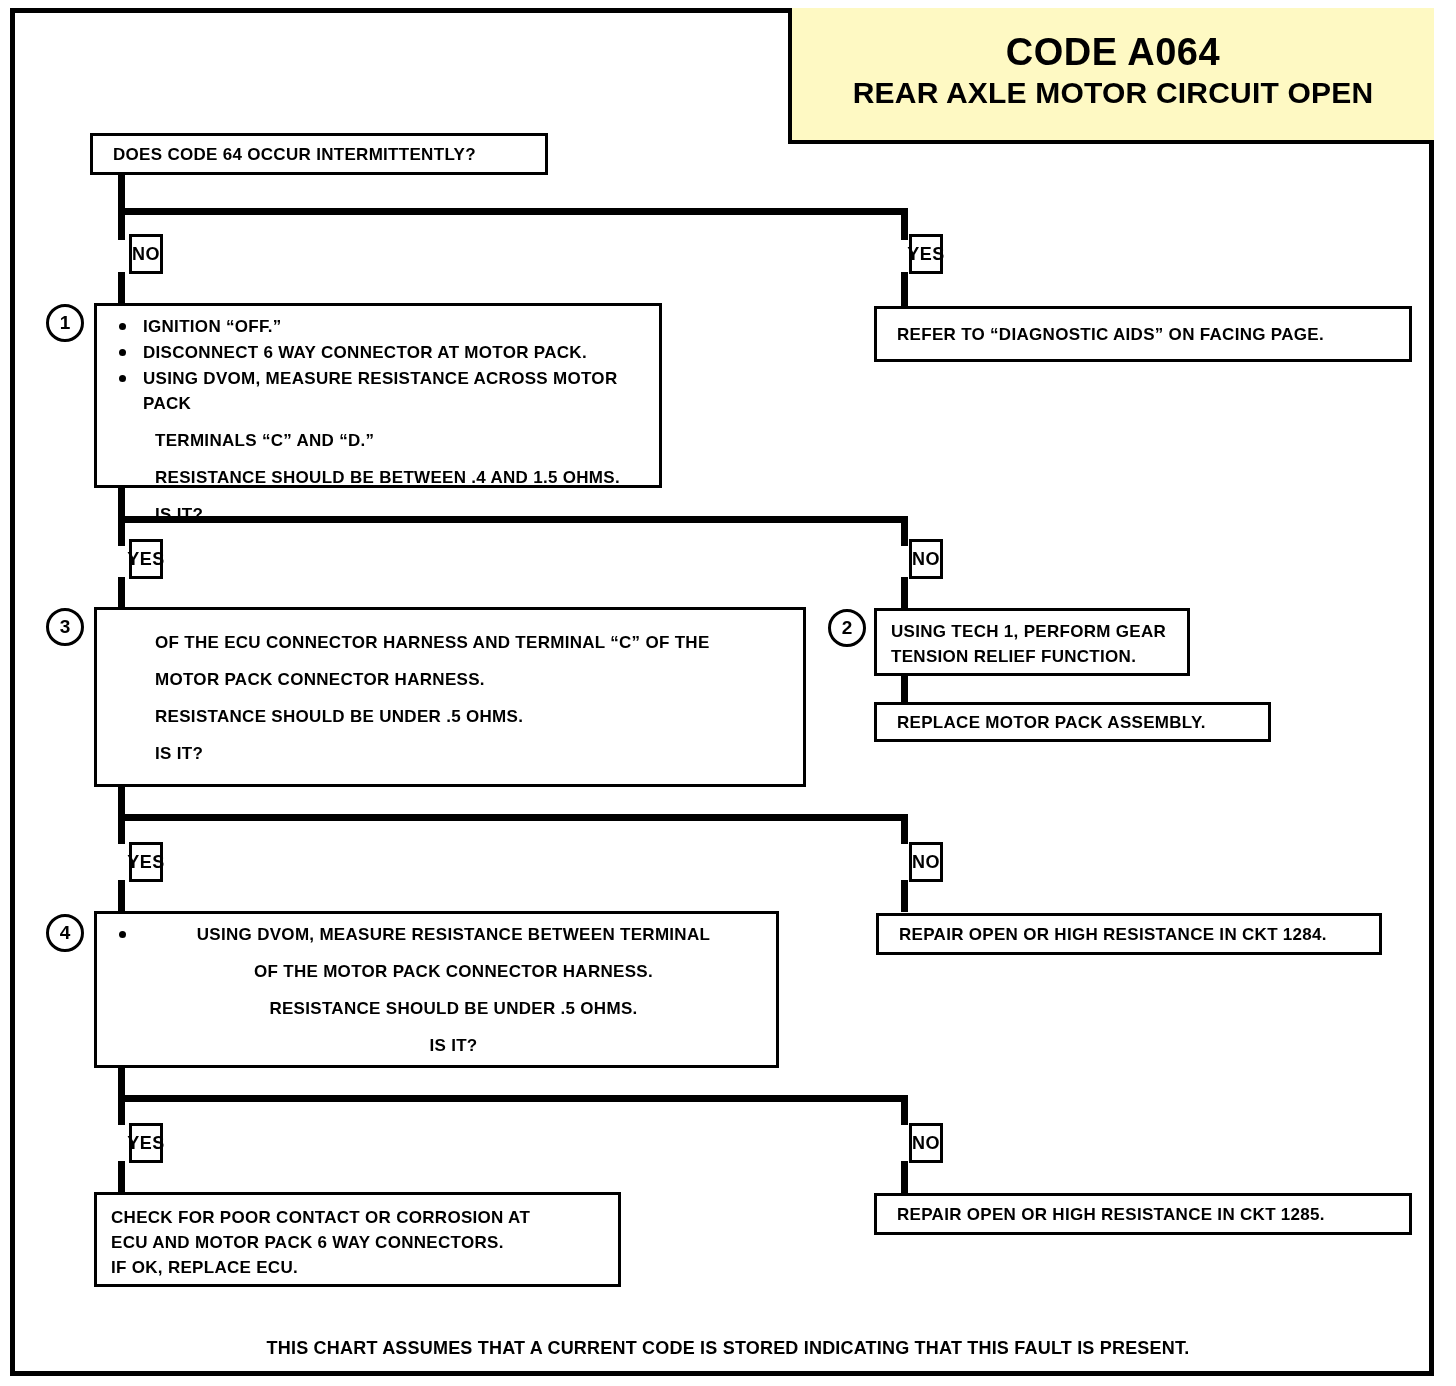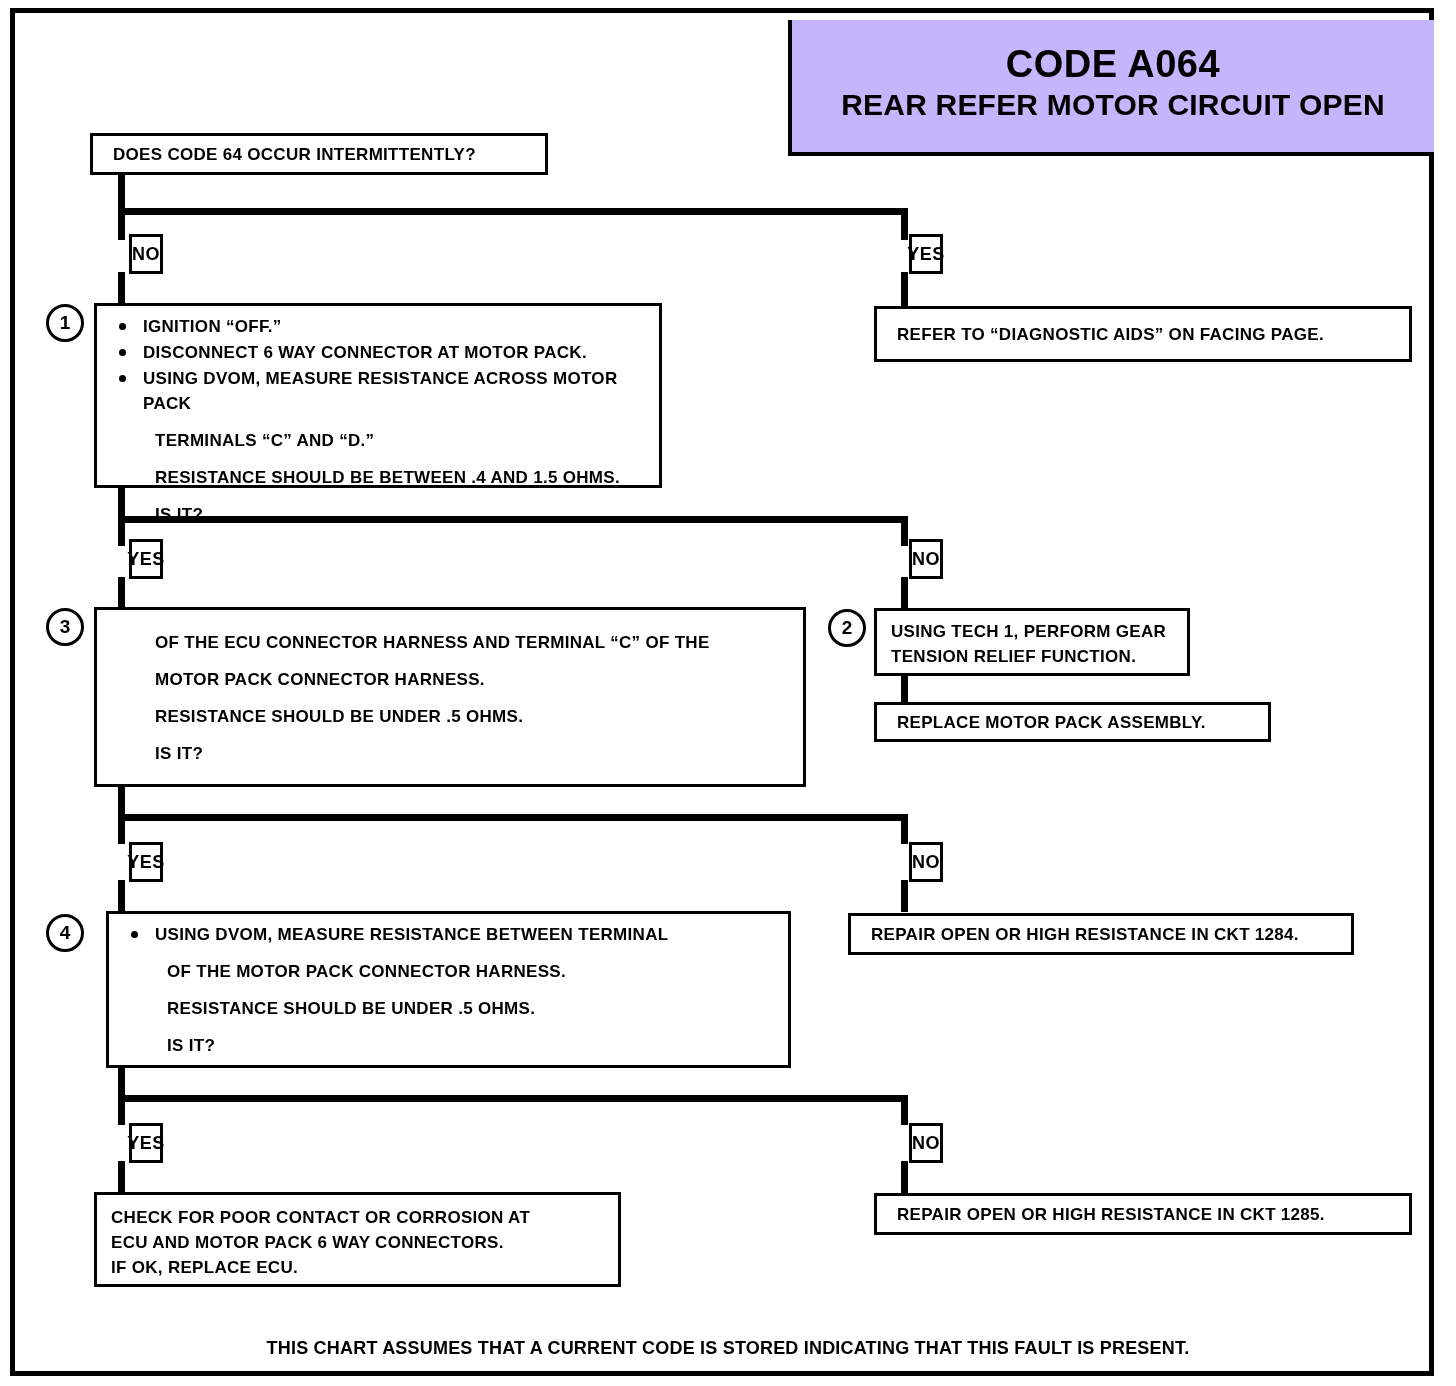--- a/index.html
+++ b/index.html
@@ -28,28 +28,28 @@
     width: 1424px;
     height: 1368px;
     border: 5px solid #000;
     box-sizing: border-box;
   }
 
   
   .title-box {
     position: absolute;
     left: 788px;
-    top: 20px;
+    top: 8px;
     width: 646px;
     height: 136px;
     border: 4px solid #000;
     border-top: none;
     border-right: none;
     box-sizing: border-box;
-    background: #c4b5fd;
+    background: #fef9c3;
     text-align: center;
     padding-top: 22px;
   }
   .title-code {
     font-size: 38px;
     font-weight: bold;
     letter-spacing: 0.5px;
     line-height: 44px;
     white-space: nowrap;
   }
@@ -172,21 +172,21 @@
 </style>
 </head>
 <body>
 
 <div id="page">
 
   <div class="page-border"></div>
 
   <div class="title-box">
     <div class="title-code">CODE A064</div>
-    <div class="title-sub">REAR REFER MOTOR CIRCUIT OPEN</div>
+    <div class="title-sub">REAR AXLE MOTOR CIRCUIT OPEN</div>
   </div>
 
   <div class="box" style="left:90px; top:133px; width:458px; height:42px;">
     <div class="oneline">DOES CODE 64 OCCUR INTERMITTENTLY?</div>
   </div>
 
   <div class="vline" style="left:118px; top:175px; height:40px;"></div>
   <div class="hline" style="left:118px; top:208px; width:790px;"></div>
   <div class="vline" style="left:901px; top:208px; height:32px;"></div>
   <div class="vline" style="left:118px; top:208px; height:32px;"></div>
@@ -253,32 +253,32 @@
   <div class="vline" style="left:901px; top:814px; height:30px;"></div>
   <div class="vline" style="left:118px; top:814px; height:30px;"></div>
 
   <div class="branch-label" style="left:94px; top:842px;">YES</div>
   <div class="branch-label" style="left:874px; top:842px;">NO</div>
 
   <div class="vline" style="left:118px; top:880px; height:32px;"></div>
   <div class="vline" style="left:901px; top:880px; height:32px;"></div>
 
   <div class="step-circle" style="left:46px; top:914px;">4</div>
-  <div class="box" style="left:106px; top:911px; width:685px; height:157px;">
+  <div class="box" style="left:94px; top:911px; width:685px; height:157px;text-align:center;">
     <div class="box-inner">
       <ul class="bullets">
         <li>USING DVOM, MEASURE RESISTANCE BETWEEN TERMINAL</li>
       </ul>
       <div class="contline">OF THE MOTOR PACK CONNECTOR HARNESS.</div>
       <div class="contline">RESISTANCE SHOULD BE UNDER .5 OHMS.</div>
       <div class="contline">IS IT?</div>
     </div>
   </div>
 
-  <div class="box" style="left:848px; top:913px; width:506px; height:42px;">
+  <div class="box" style="left:876px; top:913px; width:506px; height:42px;">
     <div class="oneline">REPAIR OPEN OR HIGH RESISTANCE IN CKT 1284.</div>
   </div>
 
   <div class="vline" style="left:118px; top:1068px; height:34px;"></div>
   <div class="hline" style="left:118px; top:1095px; width:790px;"></div>
   <div class="vline" style="left:901px; top:1095px; height:30px;"></div>
   <div class="vline" style="left:118px; top:1095px; height:30px;"></div>
 
   <div class="branch-label" style="left:94px; top:1123px;">YES</div>
   <div class="branch-label" style="left:874px; top:1123px;">NO</div>

